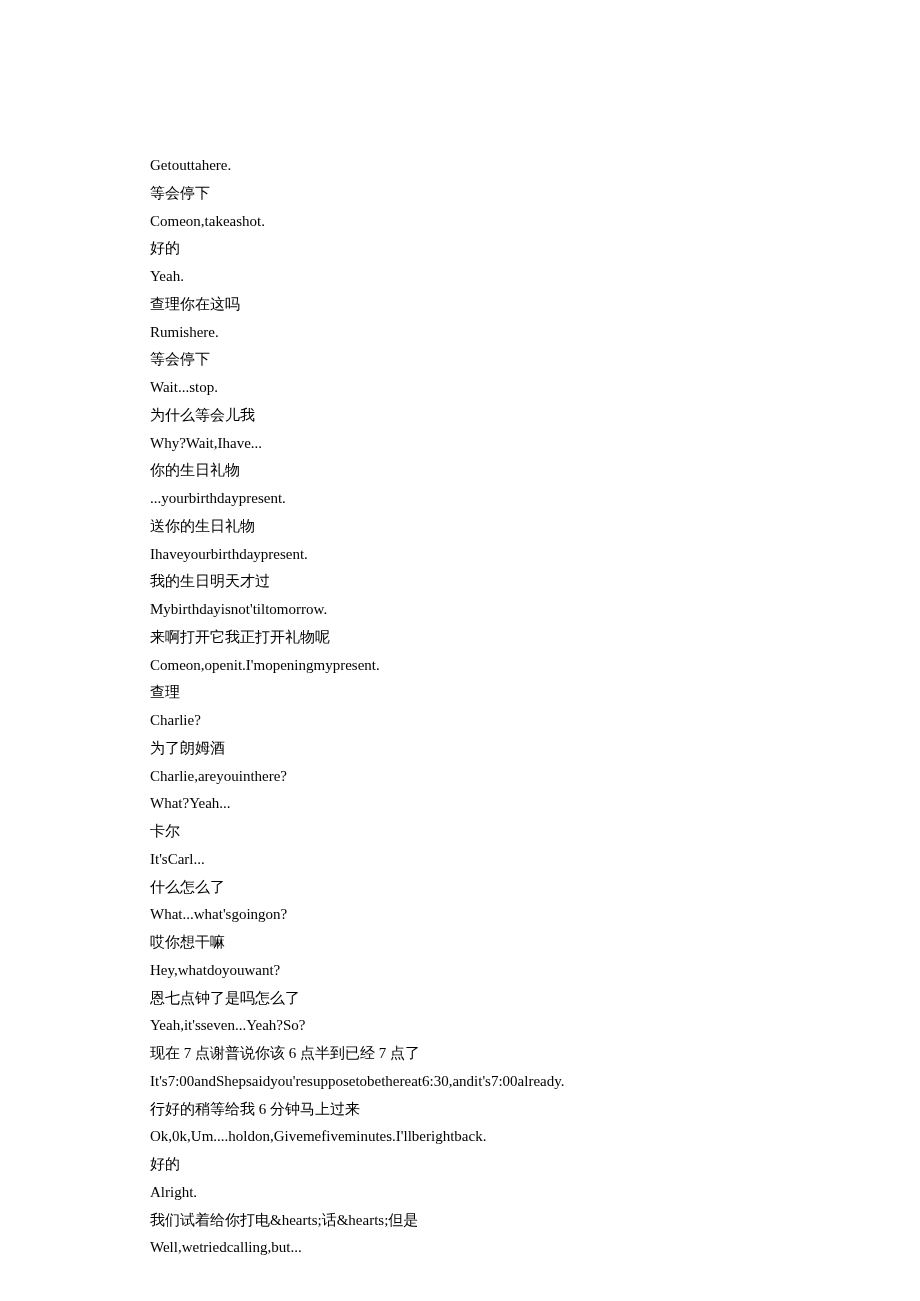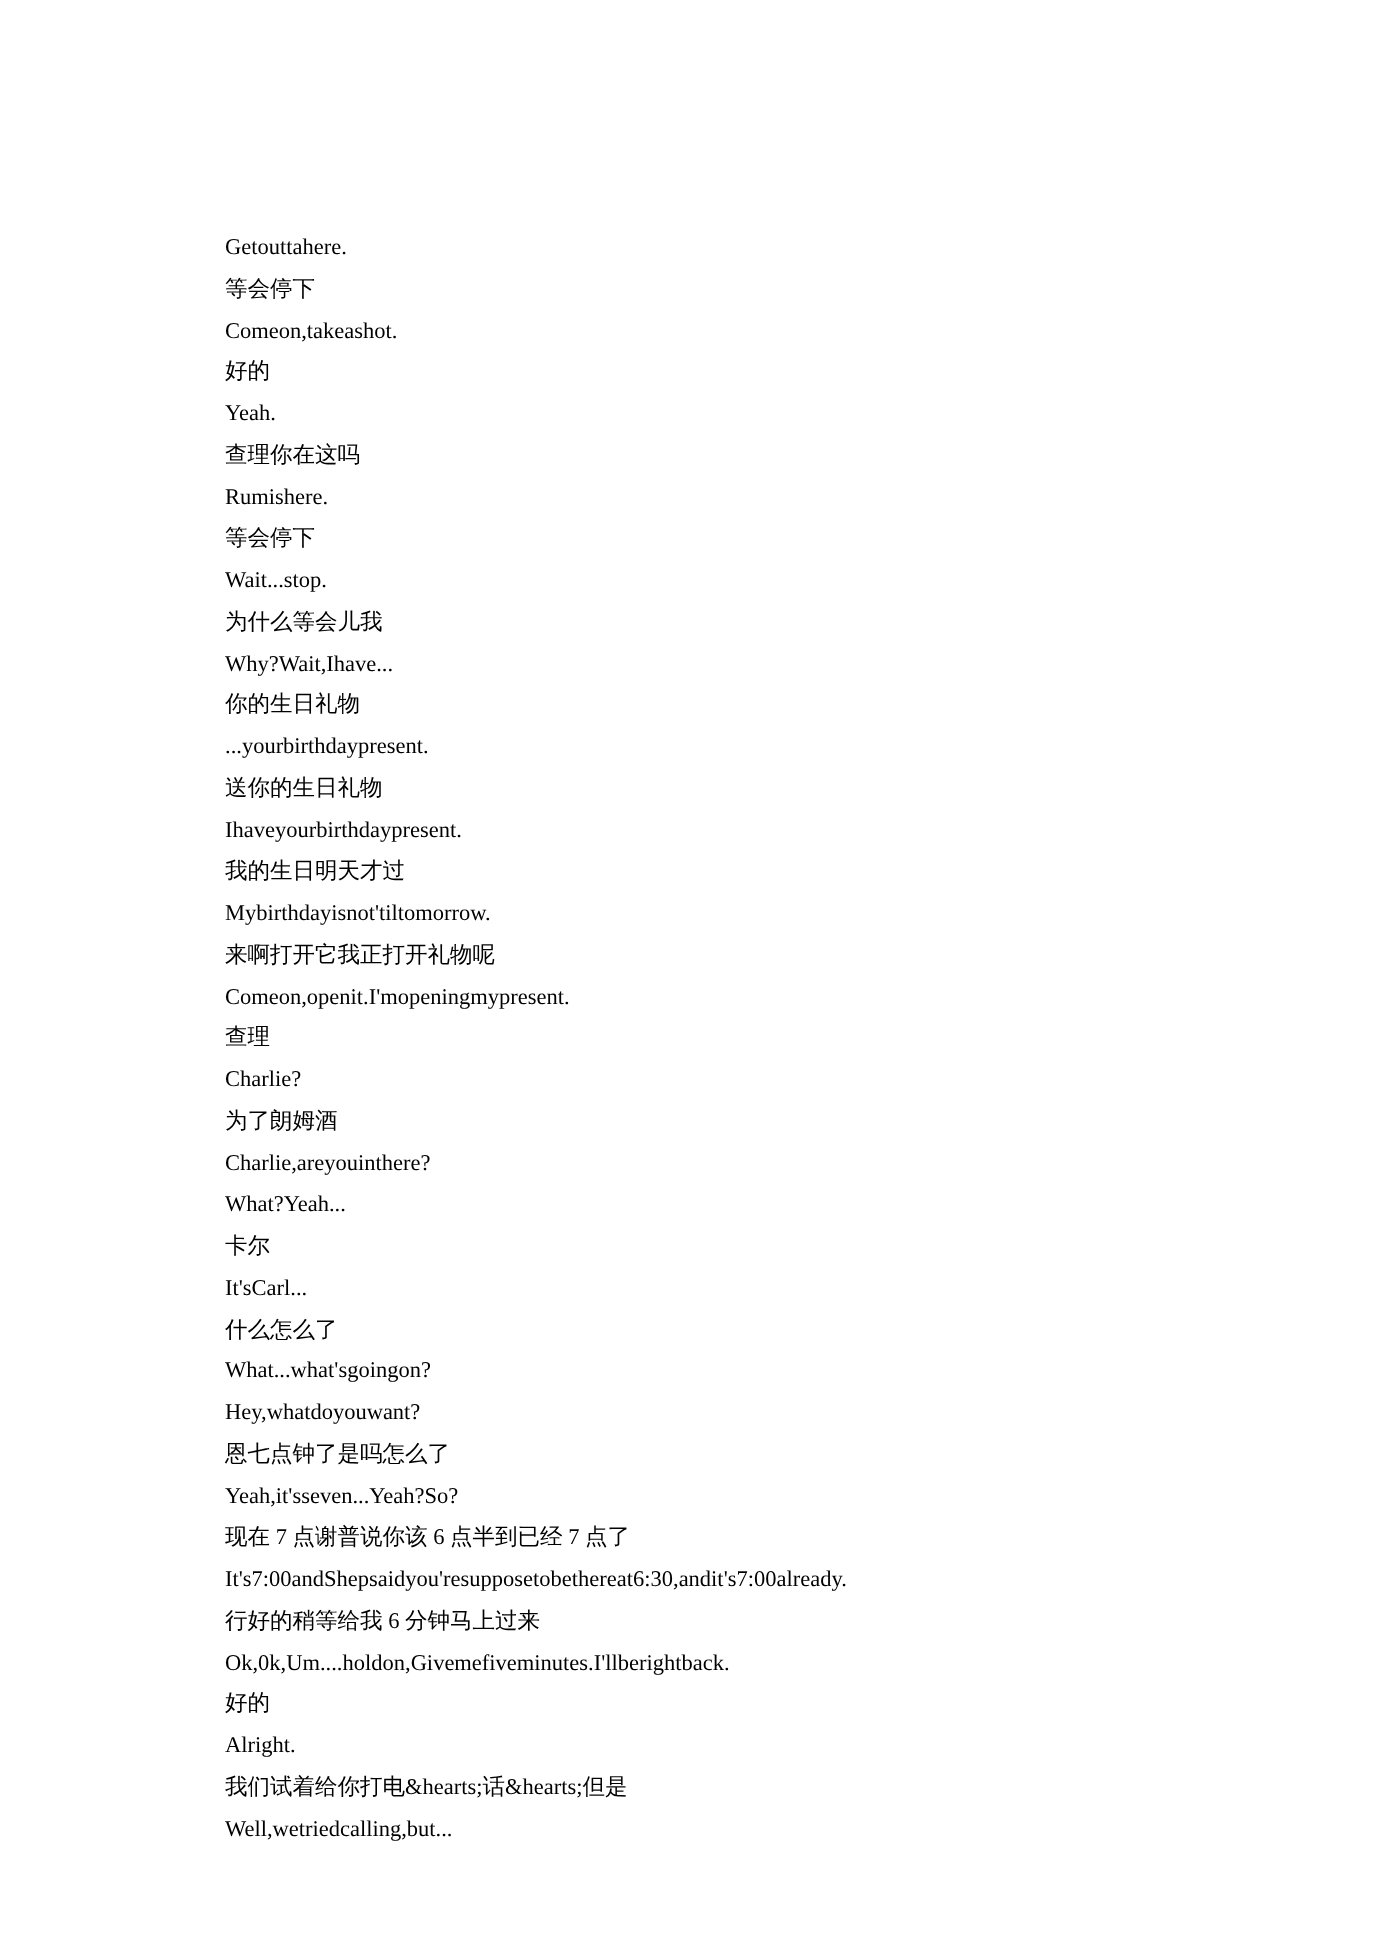--- a/index.html
+++ b/index.html
@@ -47,20 +47,21 @@
       <div class="line">Comeon,openit.I'mopeningmypresent.</div>
       <div class="line">查理</div>
       <div class="line">Charlie?</div>
       <div class="line">为了朗姆酒</div>
       <div class="line">Charlie,areyouinthere?</div>
       <div class="line">What?Yeah...</div>
       <div class="line">卡尔</div>
       <div class="line">It'sCarl...</div>
       <div class="line">什么怎么了</div>
       <div class="line">What...what'sgoingon?</div>
+      <div class="line">哎你想干嘛</div>
       <div class="line">Hey,whatdoyouwant?</div>
       <div class="line">恩七点钟了是吗怎么了</div>
       <div class="line">Yeah,it'sseven...Yeah?So?</div>
       <div class="line">现在 7 点谢普说你该 6 点半到已经 7 点了</div>
       <div class="line">It's7:00andShepsaidyou'resupposetobethereat6:30,andit's7:00already.</div>
       <div class="line">行好的稍等给我 6 分钟马上过来</div>
       <div class="line">Ok,0k,Um....holdon,Givemefiveminutes.I'llberightback.</div>
       <div class="line">好的</div>
       <div class="line">Alright.</div>
       <div class="line">我们试着给你打电&amp;hearts;话&amp;hearts;但是</div>

